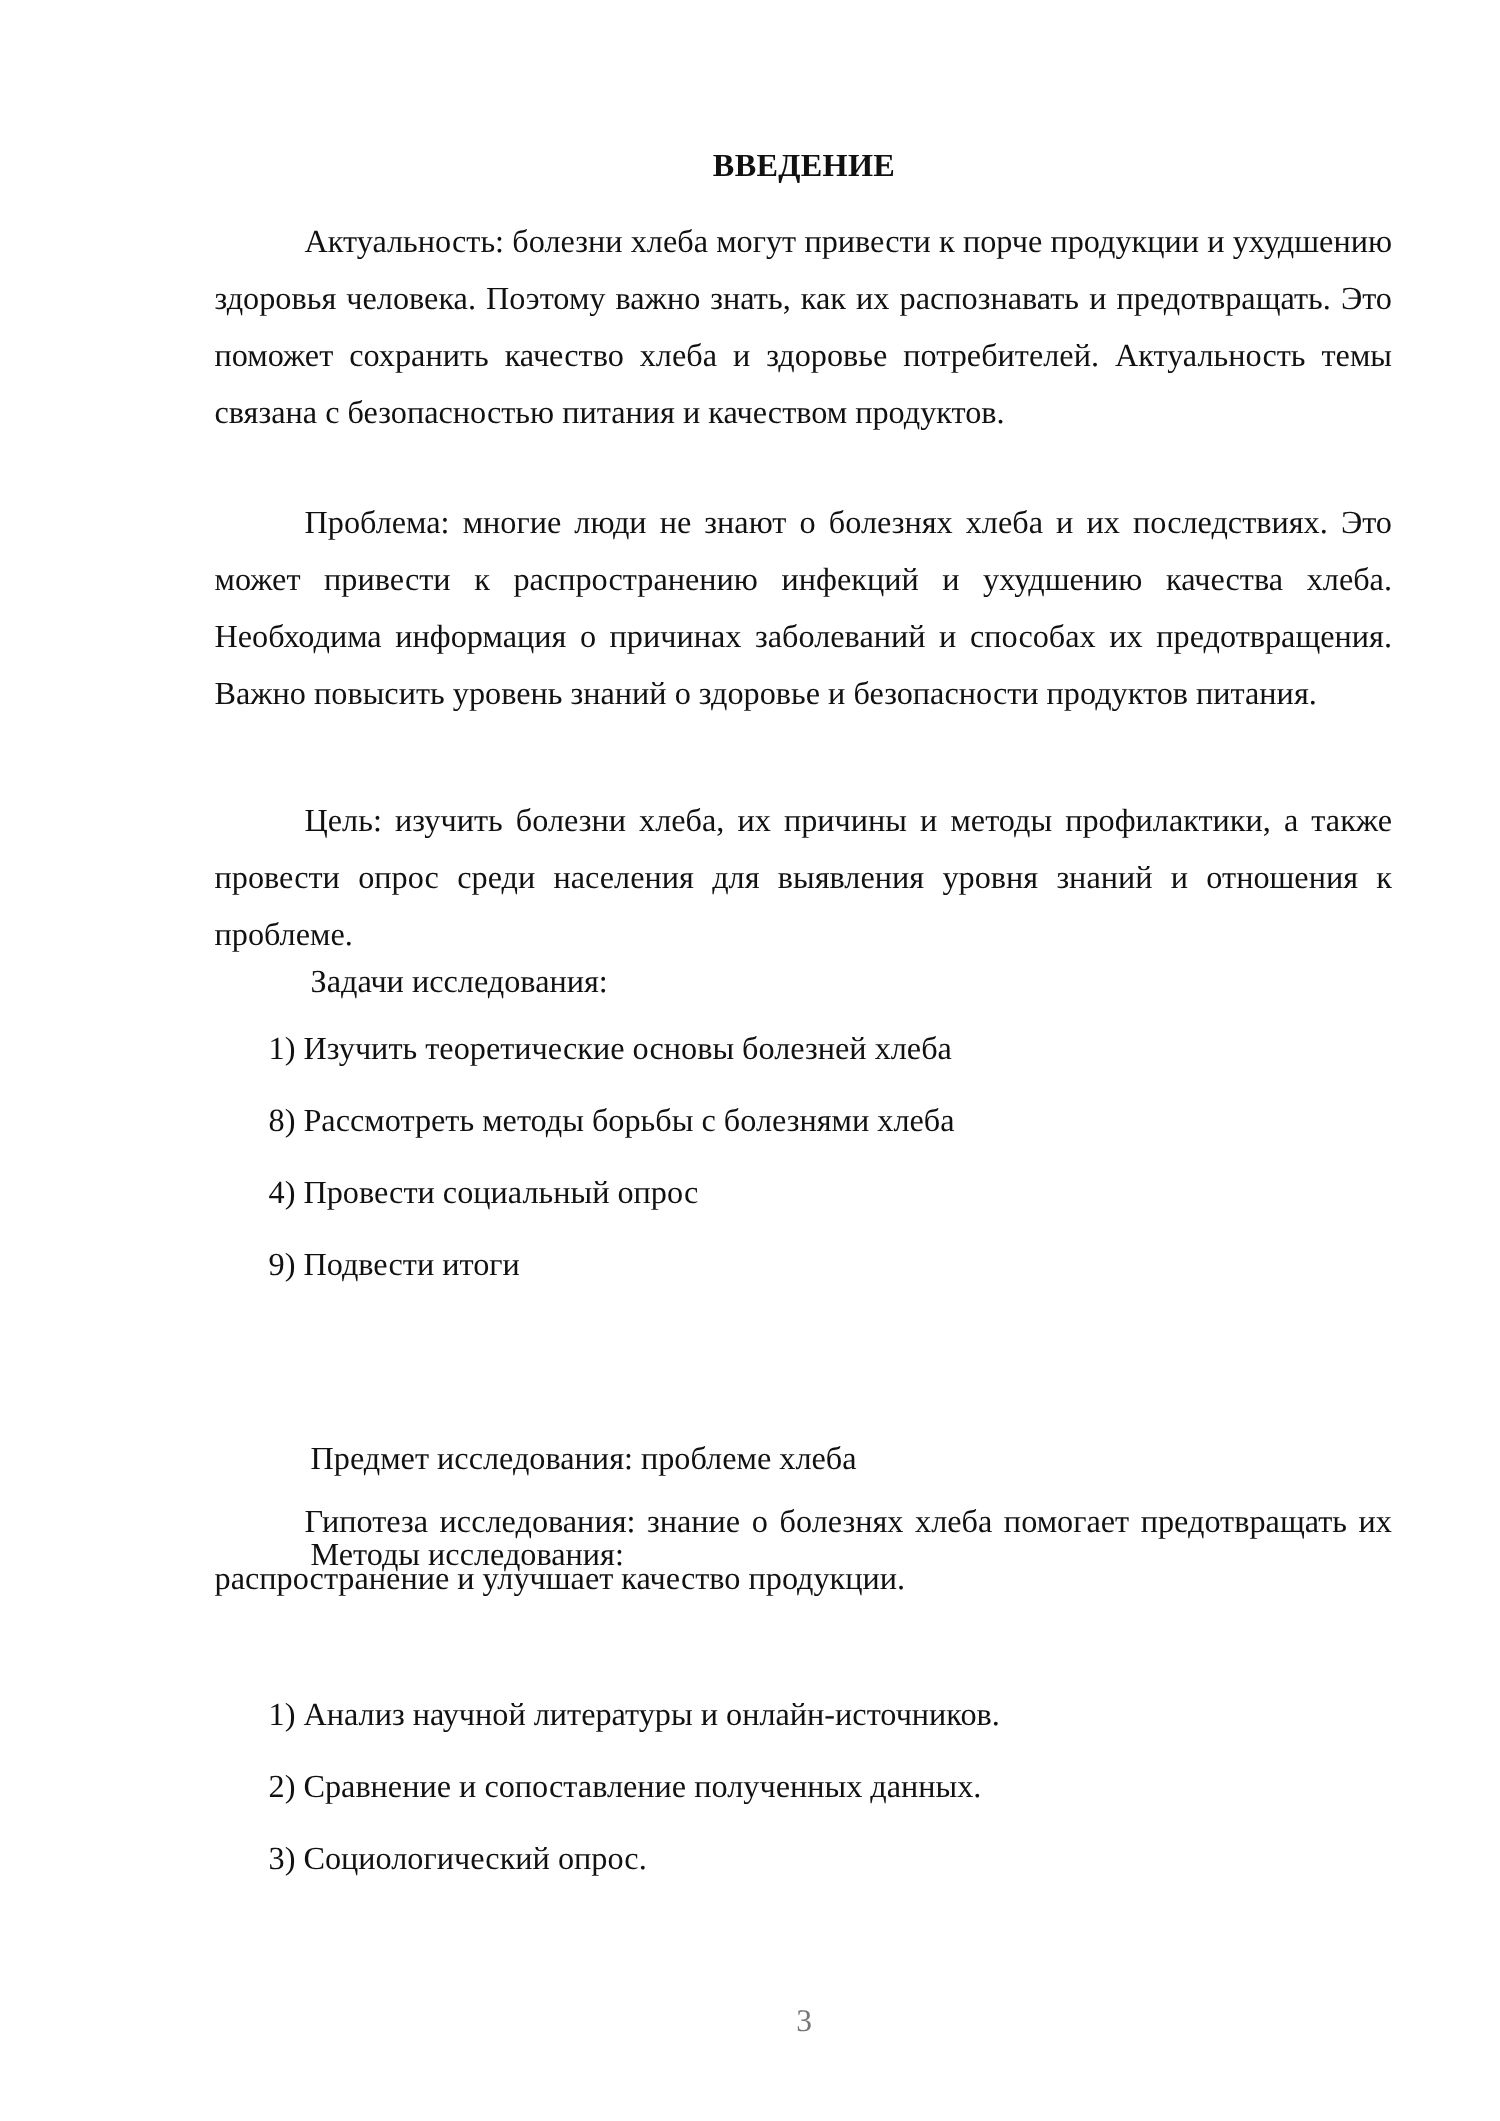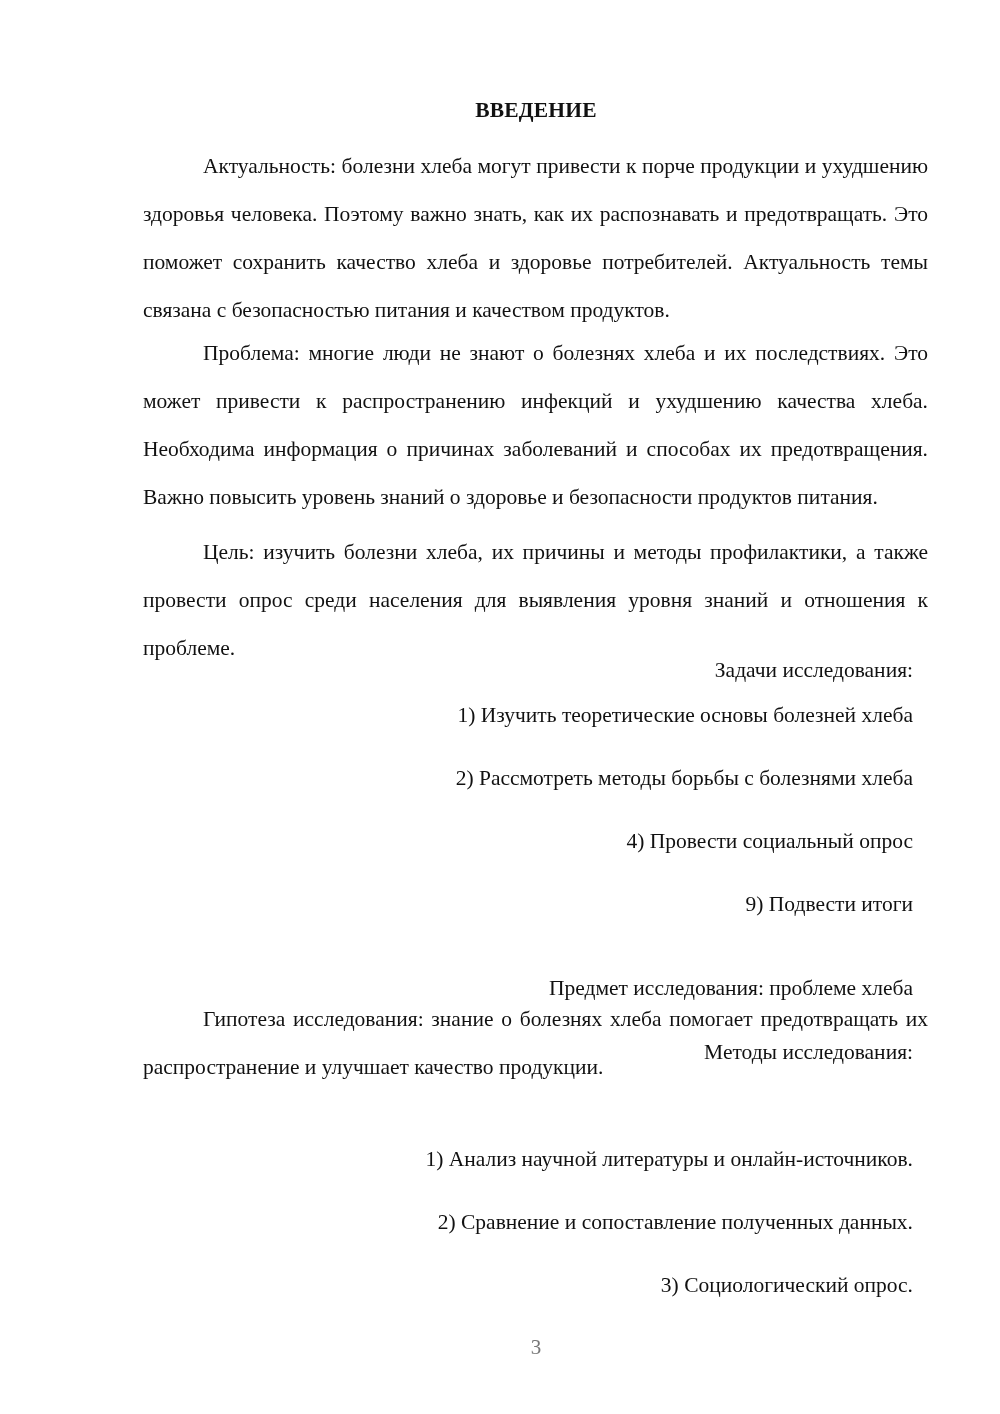--- a/index.html
+++ b/index.html
@@ -1,23 +1,23 @@
 <!DOCTYPE html>
 <html><head>
   <meta charset="utf-8">
   <style>
     html, body { margin: 0; padding: 0; background: #ffffff; }
     body { width: 1000px; height: 1414px; position: relative; overflow: hidden;
       font-family: "Liberation Serif", serif; color: #111111; }
     .page { position: absolute; left: 0; top: 0; width: 1000px; height: 1414px; text-decoration: underline; }
     .title { position: absolute; top: 98px; left: 0; width: 1072px; text-align: center;
       font-weight: bold; font-size: 21.5px; letter-spacing: 0.2px; }
-    .block { position: absolute; left: 143px; width: 785px; font-size: 21.5px; line-height: 48px; }
+    .block { position: absolute; left: 143px; width: 785px; font-size: 21.5px; line-height: 38px; }
     .p { text-align: justify; text-align-last: left; text-indent: 60px; margin: 0; }
-    .line { margin: 15px; white-space: nowrap; text-align: right; }
+    .line { margin: 4px; white-space: nowrap; }
     .indent { padding-left: 60px; }
     .item { padding-left: 32px; }
     .pagenum { position: absolute; top: 1335px; left: 0; width: 1072px; text-align: center;
       font-size: 21px; color: #777777; }
   </style>
 </head>
 <body>
 
 <div class="page">
   <div class="title">ВВЕДЕНИЕ</div>
@@ -32,21 +32,21 @@
 
   <div class="block" style="top:528px;">
     <p class="p">Цель: изучить болезни хлеба, их причины и методы профилактики, а также провести опрос среди населения для выявления уровня знаний и отношения к проблеме.</p>
   </div>
 
   <div class="block" style="top:631px;">
     <p class="line indent">Задачи исследования:</p>
   </div>
   <div class="block" style="top:676px;">
     <p class="line item" style="margin-bottom:10px;">1) Изучить теоретические основы болезней хлеба</p>
-    <p class="line item" style="margin-bottom:10px;">2) Рассмотреть методы борьбы с болезнями хлеба</p>
+    <p class="line item" style="margin-bottom:10px;">8) Рассмотреть методы борьбы с болезнями хлеба</p>
     <p class="line item" style="margin-bottom:10px;">4) Провести социальный опрос</p>
     <p class="line item">9) Подвести итоги</p>
   </div>
 
   <div class="block" style="top:949px;">
     <p class="line indent">Предмет исследования: проблеме хлеба</p>
   </div>
 
   <div class="block" style="top:995px;">
     <p class="p">Гипотеза исследования: знание о болезнях хлеба помогает предотвращать их распространение и улучшает качество продукции.</p>

